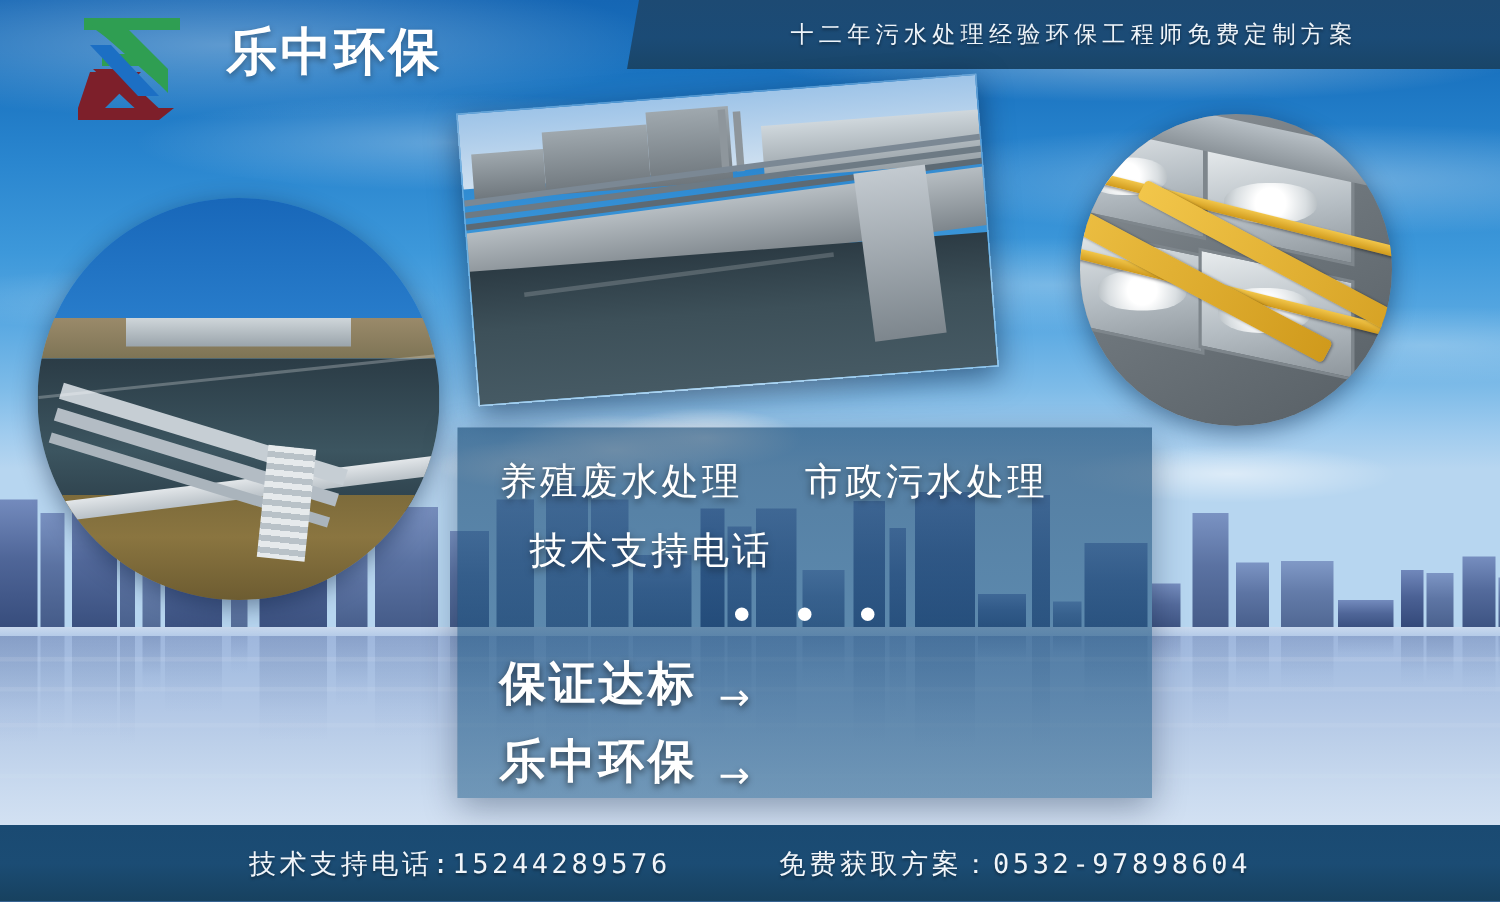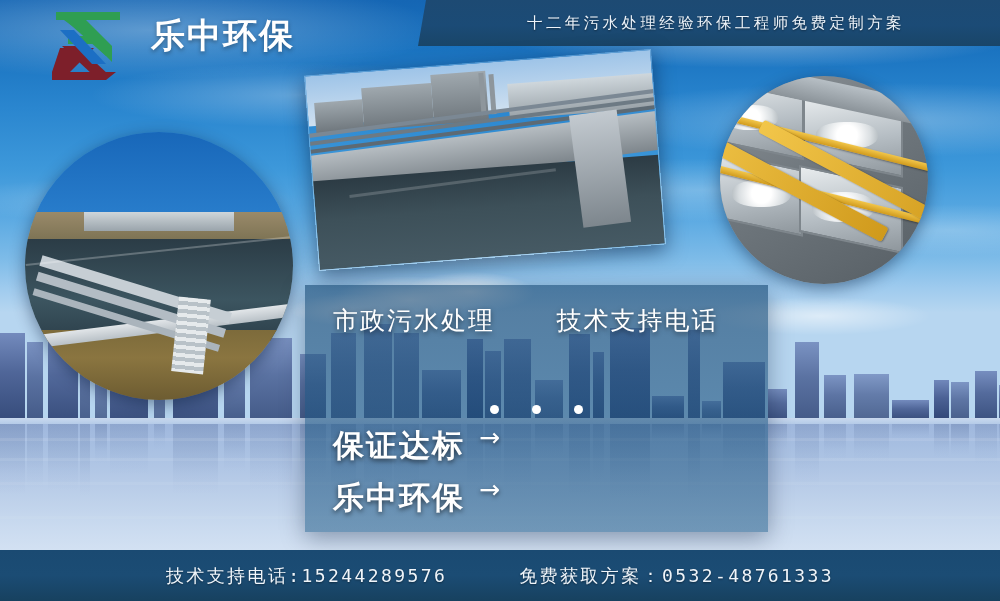--- a/index.html
+++ b/index.html
@@ -187,21 +187,21 @@
     white-space:nowrap;
   }
   .svc .c2 { padding-left:20px; }
   .dots {
     position:absolute; left:0; top:120px; width:100%;
     display:flex; justify-content:center; gap:33px;
   }
   .dots i { width:9px; height:9px; border-radius:50%; background:#fff; display:block; }
 
   .promo { position:absolute; left:28px; top:140px; width:415px; }
-  .promo-row { display:flex; align-items:flex-start; height:52px; }
+  .promo-row { display:flex; align-items:flex-end; height:52px; }
   .promo-key {
     color:#ffffff; font-size:31px; font-weight:bold; letter-spacing:2px;
     text-shadow:0 2px 5px rgba(0,0,0,.6);
     font-family:"DejaVu Sans","Liberation Sans",sans-serif;
     white-space:nowrap;
   }
   .promo-arrow {
     color:#ffffff; font-size:25px; margin:0 12px 0 14px; line-height:1;
     text-shadow:0 2px 4px rgba(0,0,0,.5);
   }
@@ -373,20 +373,21 @@
     <div class="rc-pipe" style="left:-6%; top:30%; width:112%; transform:rotate(14deg);"></div>
     <div class="rc-pipe" style="left:-6%; top:56%; width:112%; transform:rotate(14deg);"></div>
     <div class="rc-pipe" style="left:26%; top:-6%; width:16px; height:112%; transform:rotate(-62deg); border-radius:3px;"></div>
     <div class="rc-pipe" style="left:66%; top:-6%; width:14px; height:112%; transform:rotate(-62deg); border-radius:3px;"></div>
     <div class="p-obj" style="left:0; top:2%; width:100%; height:12%; background:linear-gradient(180deg,#b7bfc5,#8b9399); transform:skewY(12deg);"></div>
   </div>
 
   <div class="panel">
 
     <div class="svc">
+      <div class="c1">养殖废水处理</div>
       <div class="c1">市政污水处理</div>
       <div class="c2">技术支持电话</div>
     </div>
 
     <div class="dots">
       <i></i>
       <i></i>
       <i></i>
     </div>
 
@@ -397,16 +398,16 @@
       </div>
       <div class="promo-row">
         <span class="promo-key">乐中环保</span>
         <span class="promo-arrow">→</span>
       </div>
     </div>
   </div>
 
   <div class="footer">
     <span>技术支持电话:15244289576</span>
-    <span>免费获取方案：0532-48761333</span>
+    <span>免费获取方案：0532-97898604</span>
   </div>
 
 </div>
 
 </body></html>

